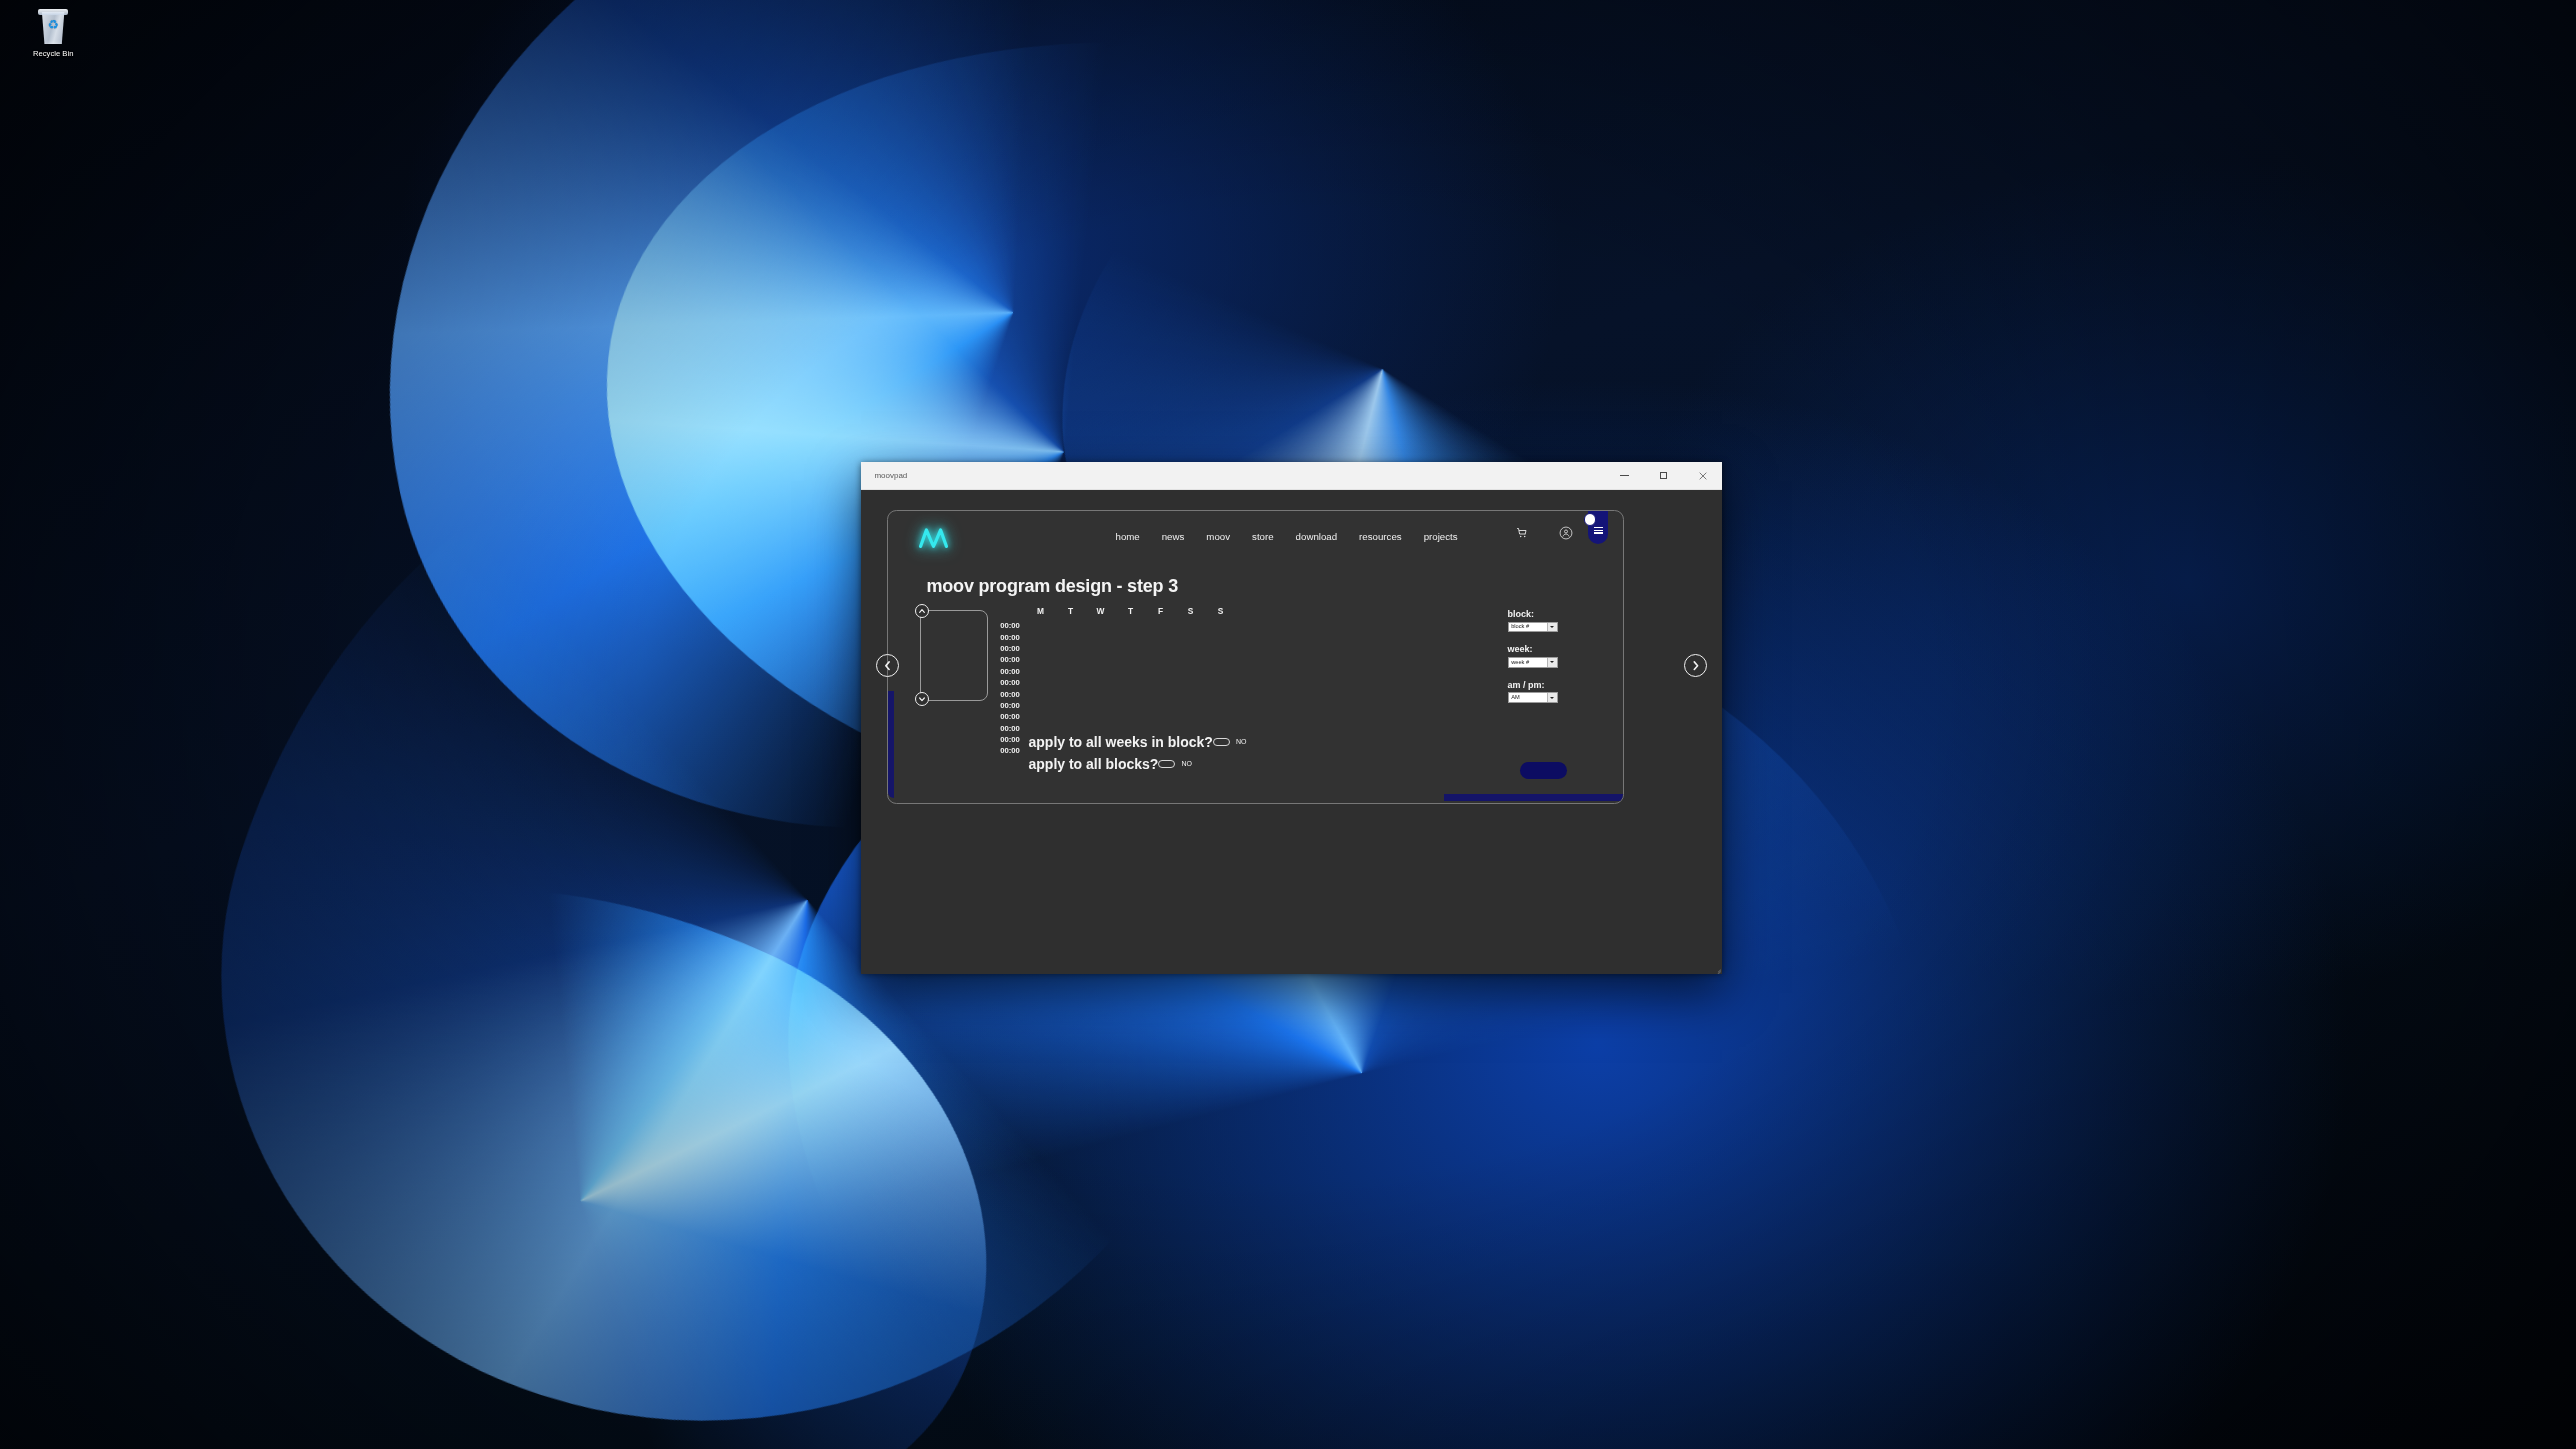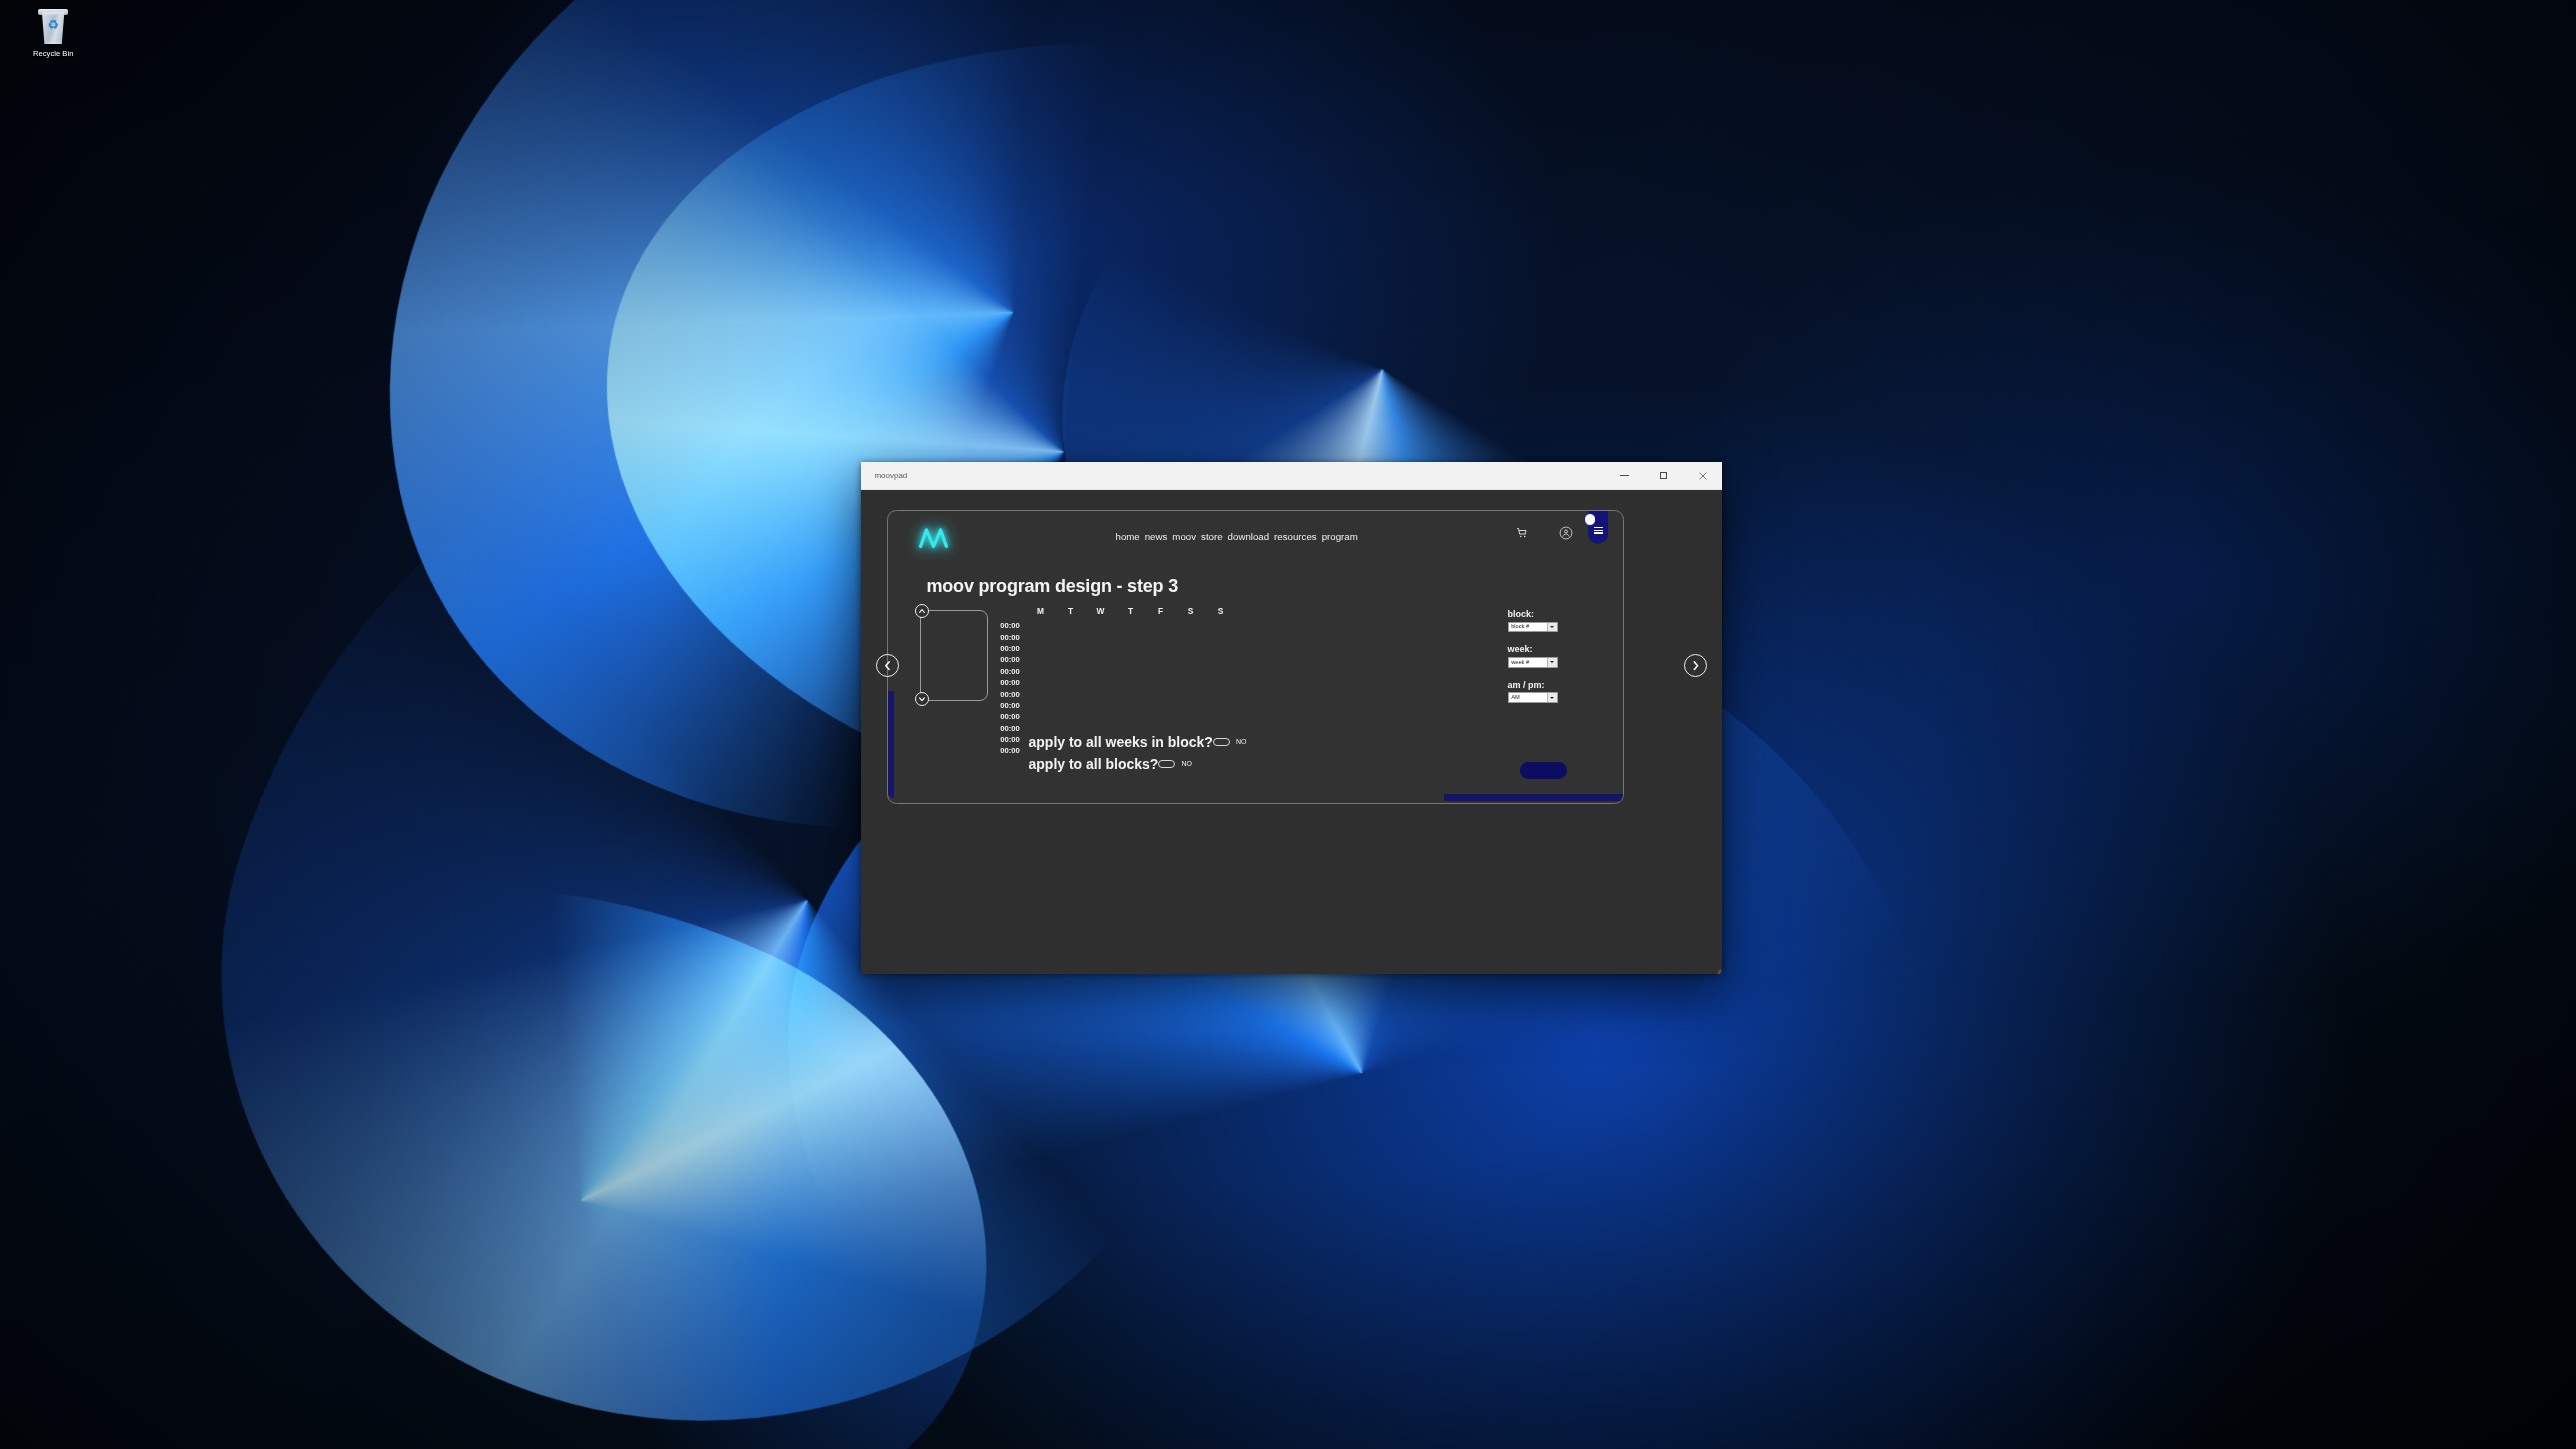--- a/index.html
+++ b/index.html
@@ -225,21 +225,21 @@
     stroke-width: 5;
     stroke-linecap: round;
     stroke-linejoin: round;
     filter: drop-shadow(0 0 5px #35e8ee) drop-shadow(0 0 11px rgba(53,232,238,.75));
   }
 
   #main-nav {
     position: absolute;
     left: 228px; top: 19.5px;
     display: flex;
-    gap: 5px;
+    gap: 22px;
   }
   #main-nav a {
     color: #f0f0f0;
     font-size: 9.7px;
     text-decoration: none;
     white-space: nowrap;
   }
 
   #header-actions {
     position: absolute;
@@ -529,21 +529,21 @@
             </svg>
           </div>
 
           <nav id="main-nav">
             <a href="#">home</a>
             <a href="#">news</a>
             <a href="#">moov</a>
             <a href="#">store</a>
             <a href="#">download</a>
             <a href="#">resources</a>
-            <a href="#">program</a>
+            <a href="#">projects</a>
           </nav>
 
           <div id="header-actions">
             <span class="hdr-icon">
               <svg width="12" height="12" viewBox="0 0 24 24" fill="none" stroke="#fff" stroke-width="1.6" stroke-linecap="round" stroke-linejoin="round">
                 <path d="M3 3 h2 l2.2 11 h10.6"></path>
                 <path d="M7 7 h13 l-1.6 7"></path>
                 <circle cx="9.5" cy="19" r="1.3" fill="#fff" stroke="none"></circle>
                 <circle cx="17.5" cy="19" r="1.3" fill="#fff" stroke="none"></circle>
               </svg>

